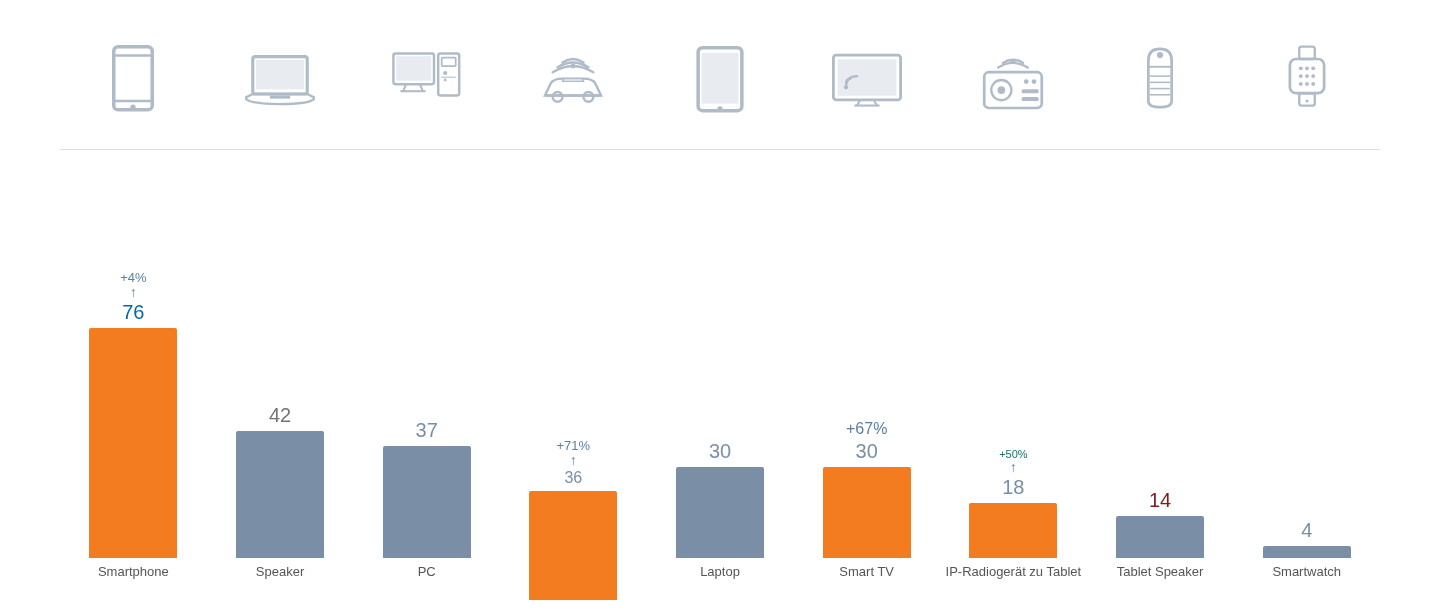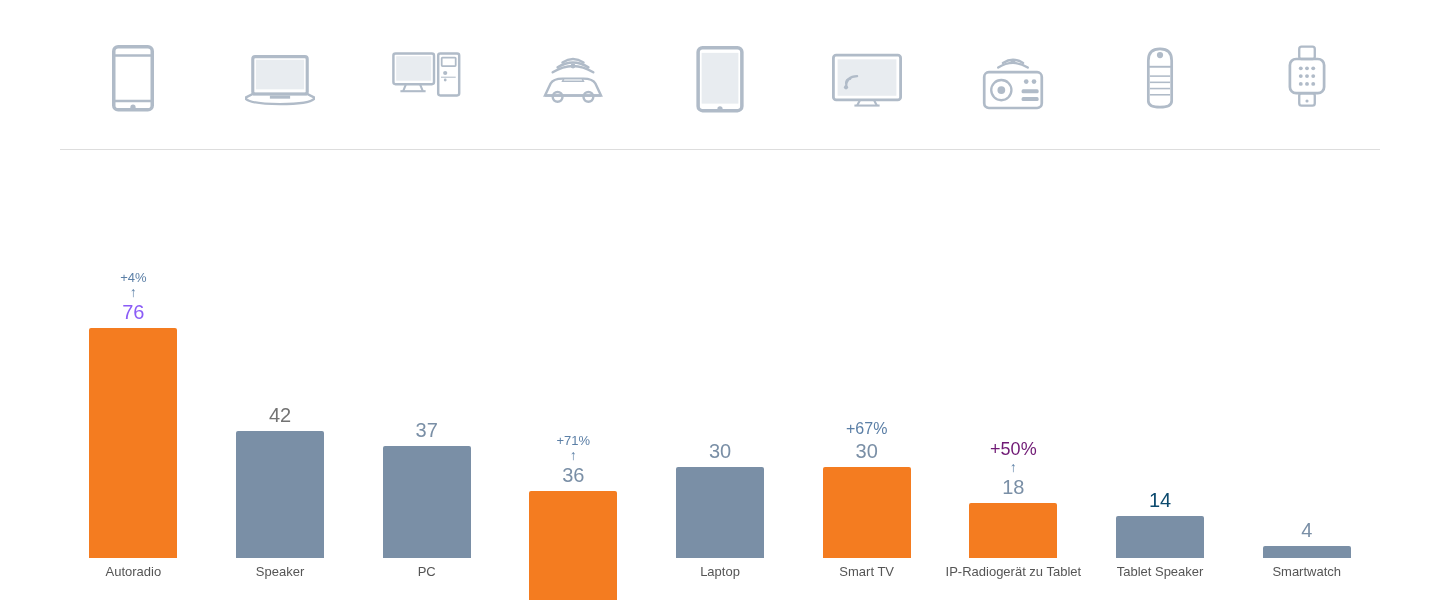--- a/index.html
+++ b/index.html
@@ -245,24 +245,24 @@
   </div>
 
   <div class="bars-area" style="height: 390px;">
 
     <div class="bar-group">
       <div class="bar-wrapper">
         <div class="bar-annotation">
           <span style="color:#5b7fa6;font-size:13px;">+4%</span>
           <span class="arrow" style="color:#5b7fa6;">↑</span>
         </div>
-        <div class="bar-value" style="color:#8b5cf6;font-size:20px;font-weight:400;">76</div>
+        <div class="bar-value" style="color:#0369a1;font-size:20px;font-weight:400;">76</div>
         <div class="bar orange-bar" style="height:230px;"></div>
       </div>
-      <div class="bar-label">Autoradio</div>
+      <div class="bar-label">Smartphone</div>
     </div>
 
     <div class="bar-group">
       <div class="bar-wrapper">
         <div class="bar-value" style="color:#737373;font-size:20px;font-weight:400;">42</div>
         <div class="bar gray-bar" style="height:127px;"></div>
       </div>
       <div class="bar-label">Speaker</div>
     </div>
 
@@ -273,21 +273,21 @@
       </div>
       <div class="bar-label">PC</div>
     </div>
 
     <div class="bar-group">
       <div class="bar-wrapper">
         <div class="bar-annotation">
           <span style="color:#5b7fa6;font-size:13px;">+71%</span>
           <span class="arrow" style="color:#5b7fa6;">↑</span>
         </div>
-        <div class="bar-value" style="color:#7a8fa6;font-size:20px;font-weight:400;">36</div>
+        <div class="bar-value" style="color:#7a8fa6;font-size:16px;font-weight:400;">36</div>
         <div class="bar orange-bar" style="height:109px;"></div>
       </div>
     </div>
 
     <div class="bar-group">
       <div class="bar-wrapper">
         <div class="bar-value" style="color:#7a8fa6;font-size:20px;font-weight:400;">30</div>
         <div class="bar gray-bar" style="height:91px;"></div>
       </div>
       <div class="bar-label">Laptop</div>
@@ -300,32 +300,32 @@
         </div>
         <div class="bar-value" style="color:#7a8fa6;font-size:20px;font-weight:400;">30</div>
         <div class="bar orange-bar" style="height:91px;"></div>
       </div>
       <div class="bar-label">Smart TV</div>
     </div>
 
     <div class="bar-group">
       <div class="bar-wrapper">
         <div class="bar-annotation">
-          <span style="color:#701a75;font-size:18px;">+50%</span>
+          <span style="color:#0f766e;font-size:11px;">+50%</span>
           <span class="arrow" style="color:#5b7fa6;">↑</span>
         </div>
         <div class="bar-value" style="color:#7a8fa6;font-size:20px;font-weight:400;">18</div>
         <div class="bar orange-bar" style="height:55px;"></div>
       </div>
       <div class="bar-label">IP-Radiogerät zu Tablet</div>
     </div>
 
     <div class="bar-group">
       <div class="bar-wrapper">
-        <div class="bar-value" style="color:#0c4a6e;font-size:20px;font-weight:400;">14</div>
+        <div class="bar-value" style="color:#7f1d1d;font-size:20px;font-weight:400;">14</div>
         <div class="bar gray-bar" style="height:42px;"></div>
       </div>
       <div class="bar-label">Tablet Speaker</div>
     </div>
 
     <div class="bar-group">
       <div class="bar-wrapper">
         <div class="bar-value" style="color:#7a8fa6;font-size:20px;font-weight:400;">4</div>
         <div class="bar gray-bar" style="height:12px;"></div>
       </div>

